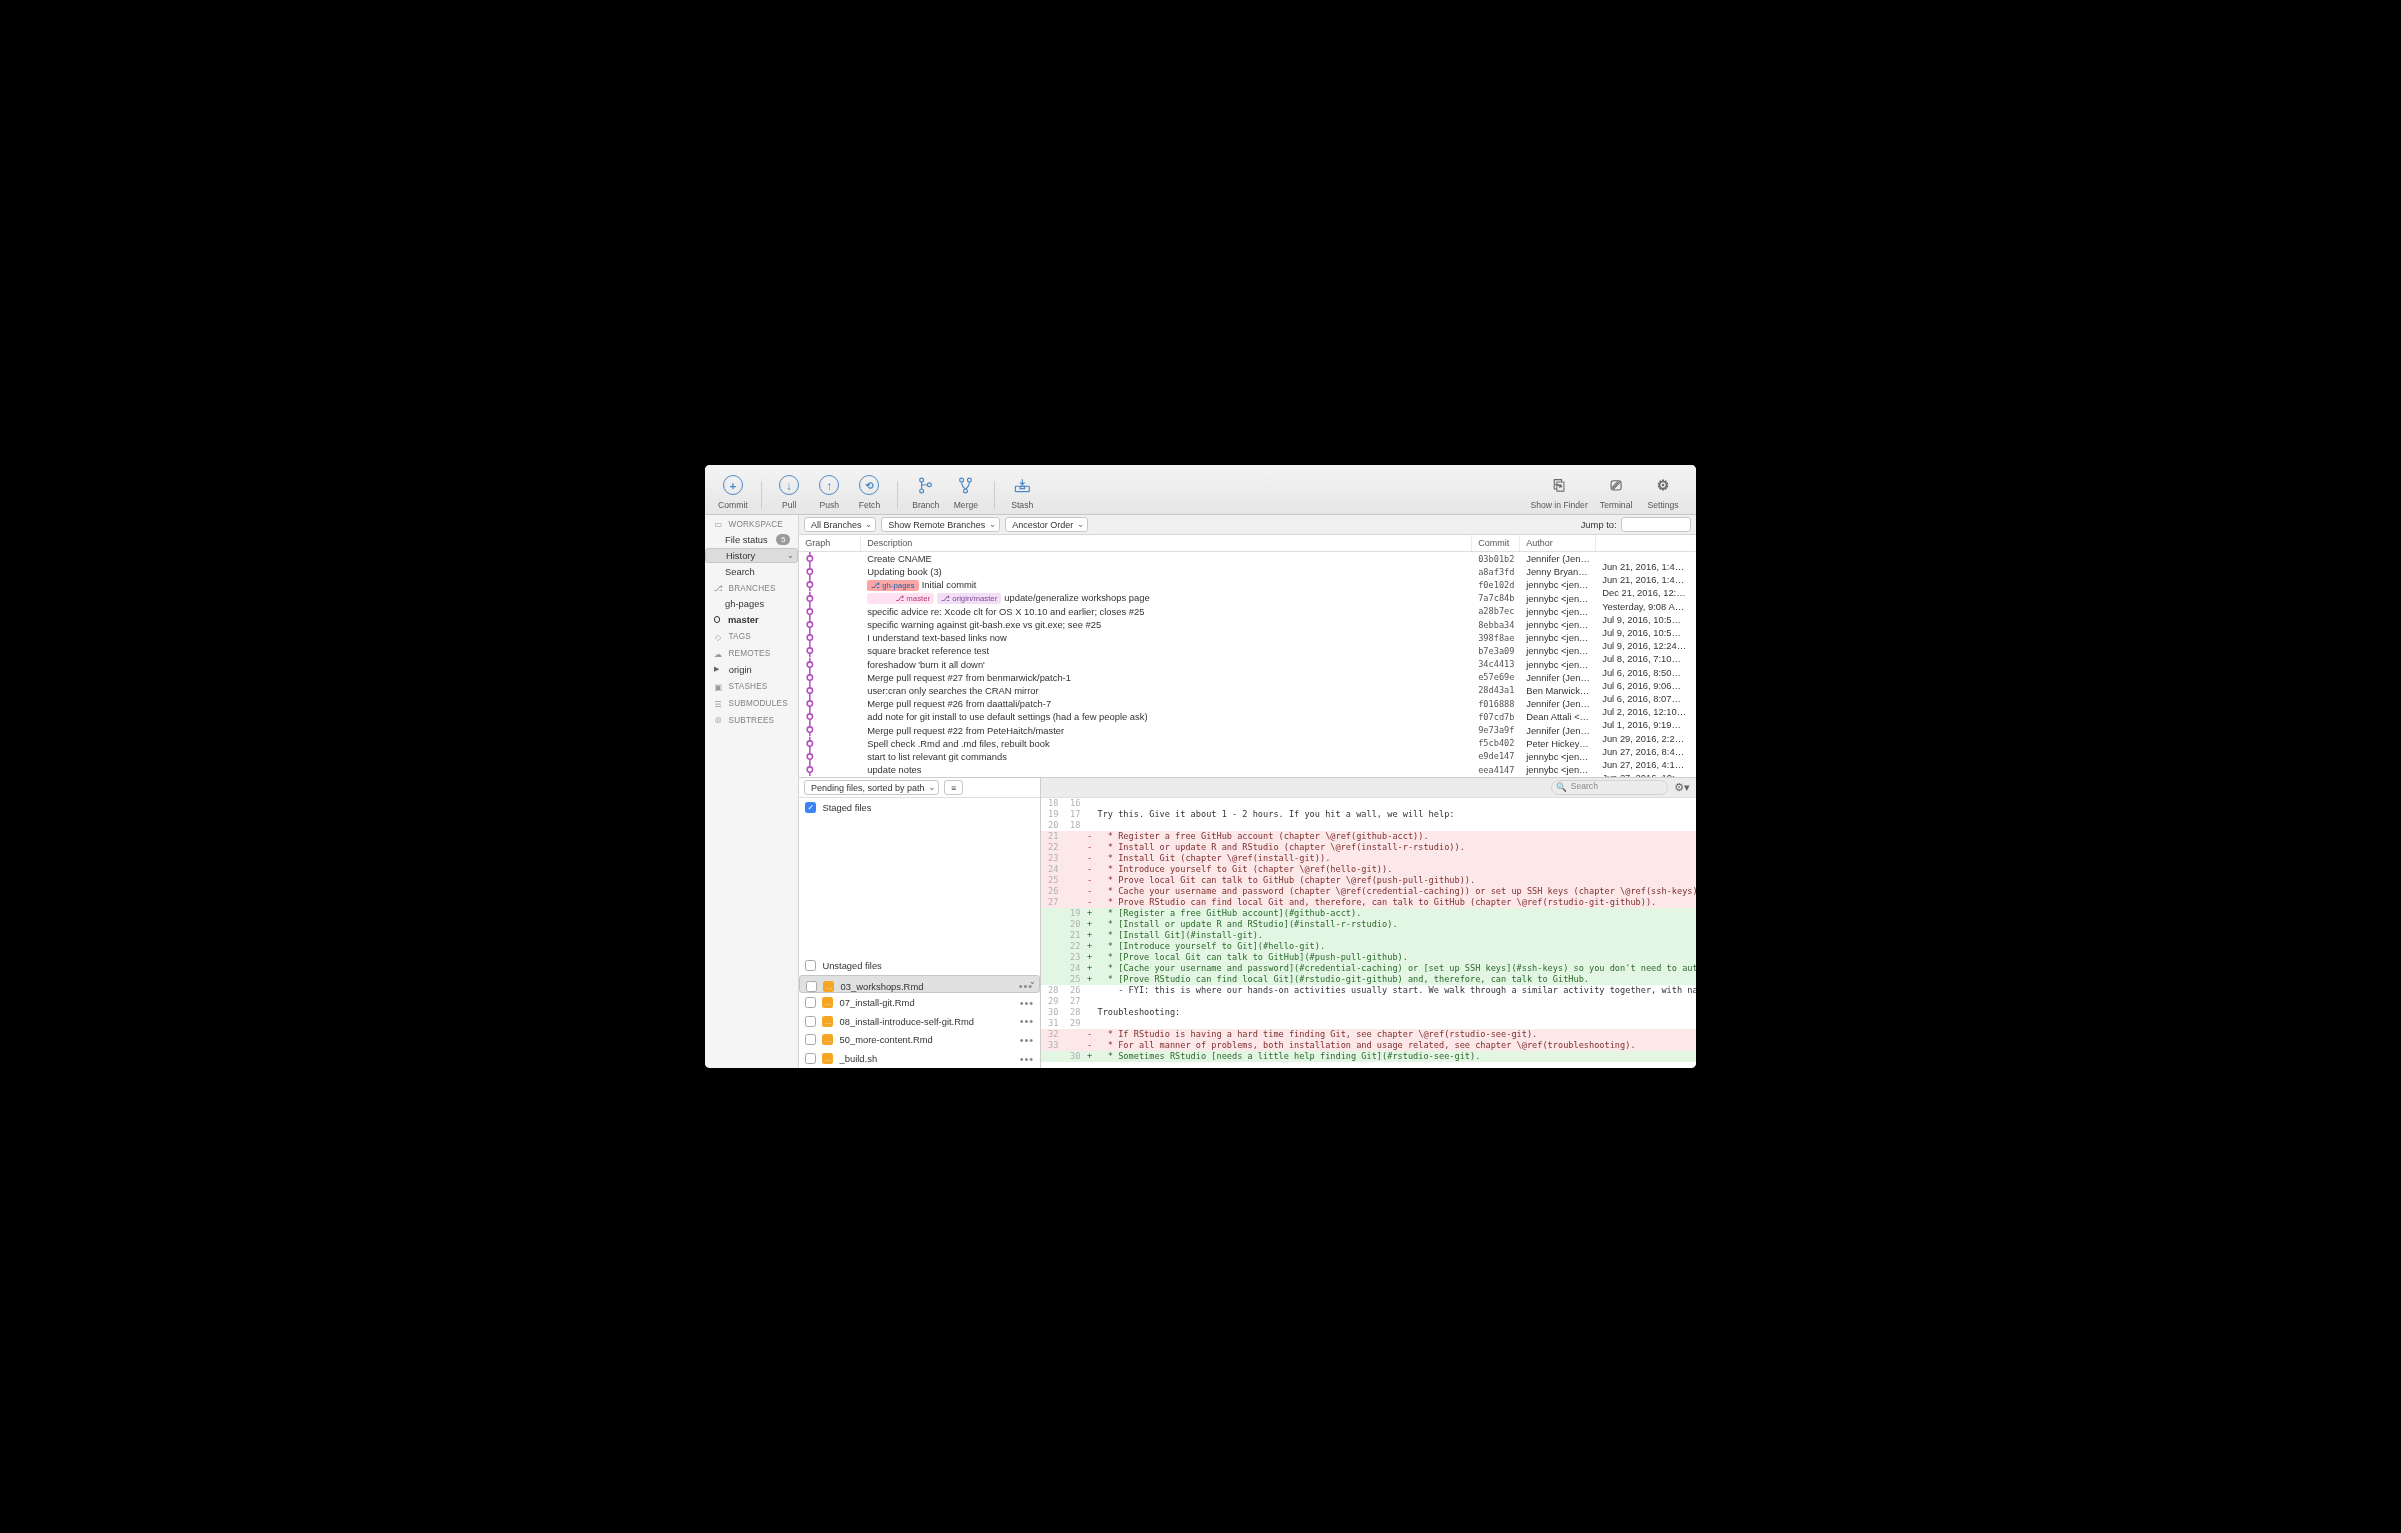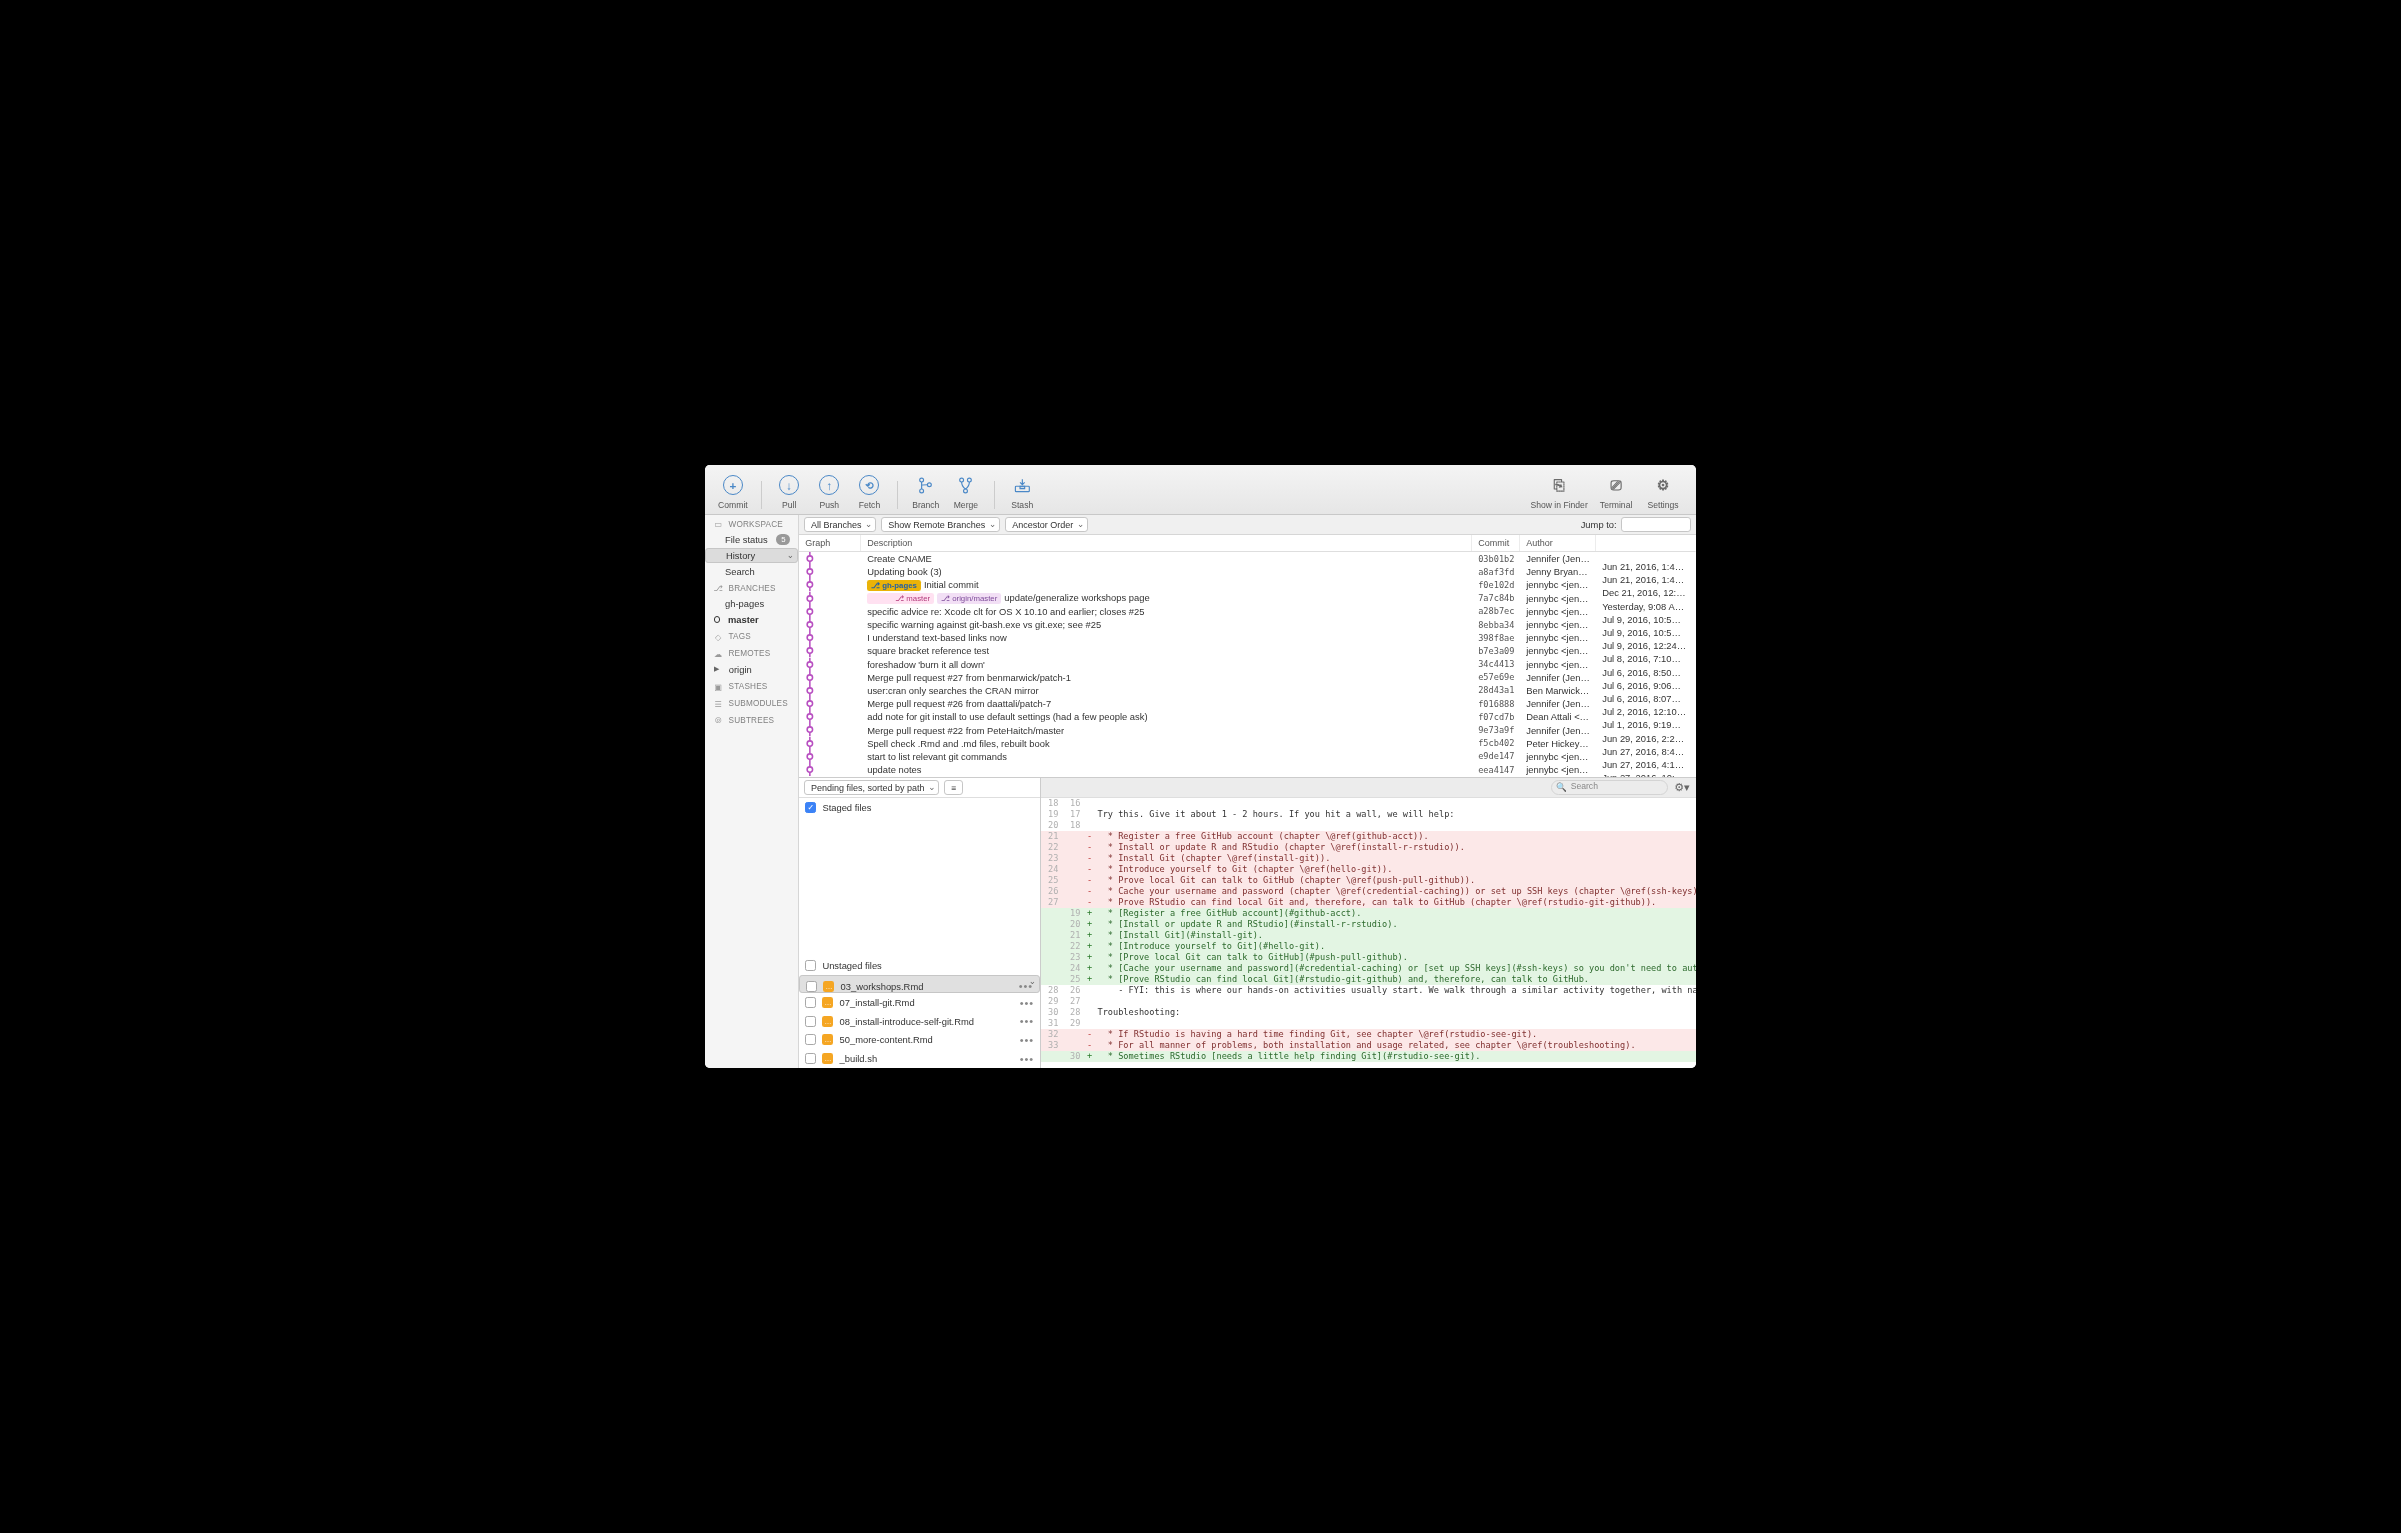--- a/index.html
+++ b/index.html
@@ -100,21 +100,21 @@
   .headrow div { padding:3.1px 6.2px; border-right:0.8px solid #ececec;}
   .col-g{width:62px;} .col-d{flex:1;} .col-c{width:48px;} .col-a{width:76px;} .col-dt{width:100px; border-right:none;margin-top:16px;}
   .commits { flex:0 0 226px; overflow:auto; background:#fff; border-bottom:0.8px solid #ccc;}
   .crow { display:flex; font-size:9.4px; color:#333; height:13.2px; align-items:center;justify-content:center;}
   .crow .col-g { height:100%; position:relative;}
   .crow .col-d { padding:0 6.2px; white-space:nowrap; overflow:hidden; text-overflow:ellipsis;}
   .crow .col-c { padding:0 6.2px; font-family:Menlo,monospace; font-size:8.6px; color:#555;}
   .crow .col-a { padding:0 6.2px; white-space:nowrap; overflow:hidden; text-overflow:ellipsis; color:#333;}
   .crow .col-dt { padding:0 6.2px; white-space:nowrap; overflow:hidden; text-overflow:ellipsis; color:#333;}
   .tag { font-size:7.8px; padding:0 3.9px; border-radius:2.3px; margin-right:3.1px; display:inline-block; line-height:11px;}
-  .tag.gh { background:#eab308; color:#2461a4;font-weight:bold;}
+  .tag.gh { background:#fca5a5; color:#2461a4;}
   .tag.ms { background:#ffe1f1; color:#b2387a;padding-left:28px;}
   .tag.om { background:#f2dff5; color:#7d4a9a;}
   
   .bottom { flex:1; display:flex; overflow:hidden;}
   
   .files { width:242px; background:#fff; border-right:0.8px solid #ccc; display:flex; flex-direction:column;}
   .files-bar { height:20px; border-bottom:0.8px solid #dedede; display:flex; align-items:center; padding:0 4.7px; gap:4.7px;}
   .files-bar .sel { flex:0 0 auto;}
   .btn-sq { width:18.7px; height:15.6px; border:0.8px solid #c6c6c6; border-radius:3.1px; background:#fff; display:flex; align-items:center; justify-content:center; font-size:8.6px; color:#555; cursor:pointer;}
   .file-sec-h { height:18.7px; display:flex; align-items:center; padding:0 6.2px; gap:6.2px; font-size:9.4px; color:#333;}

